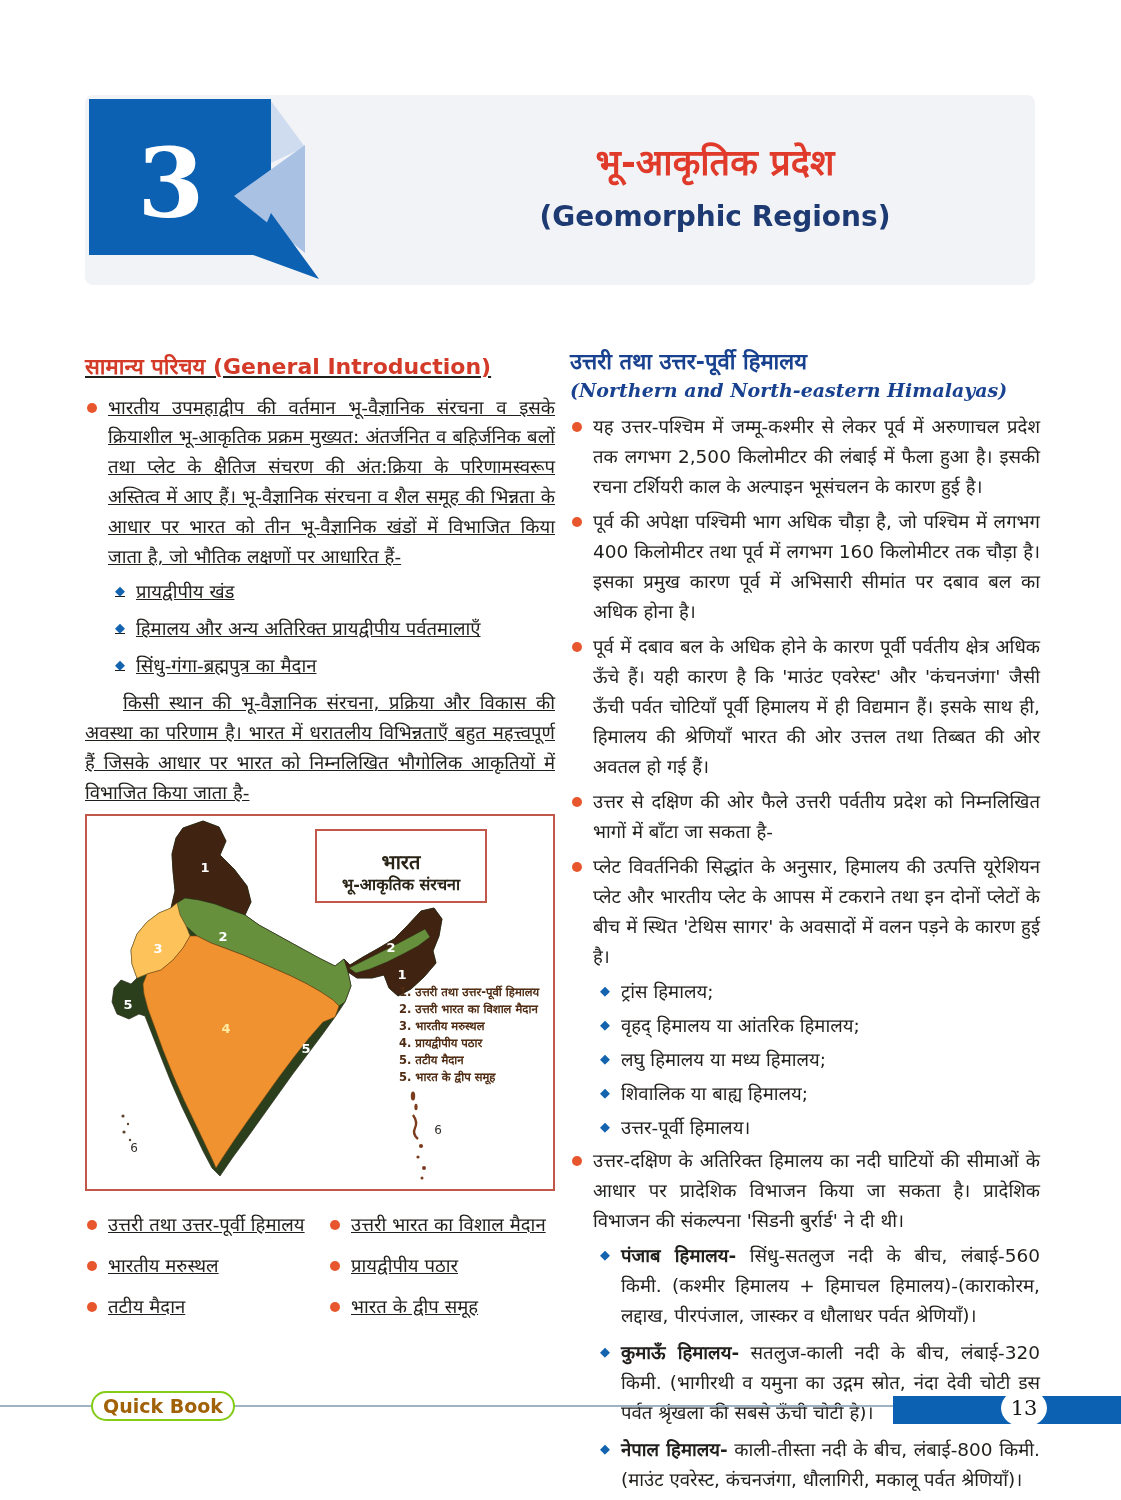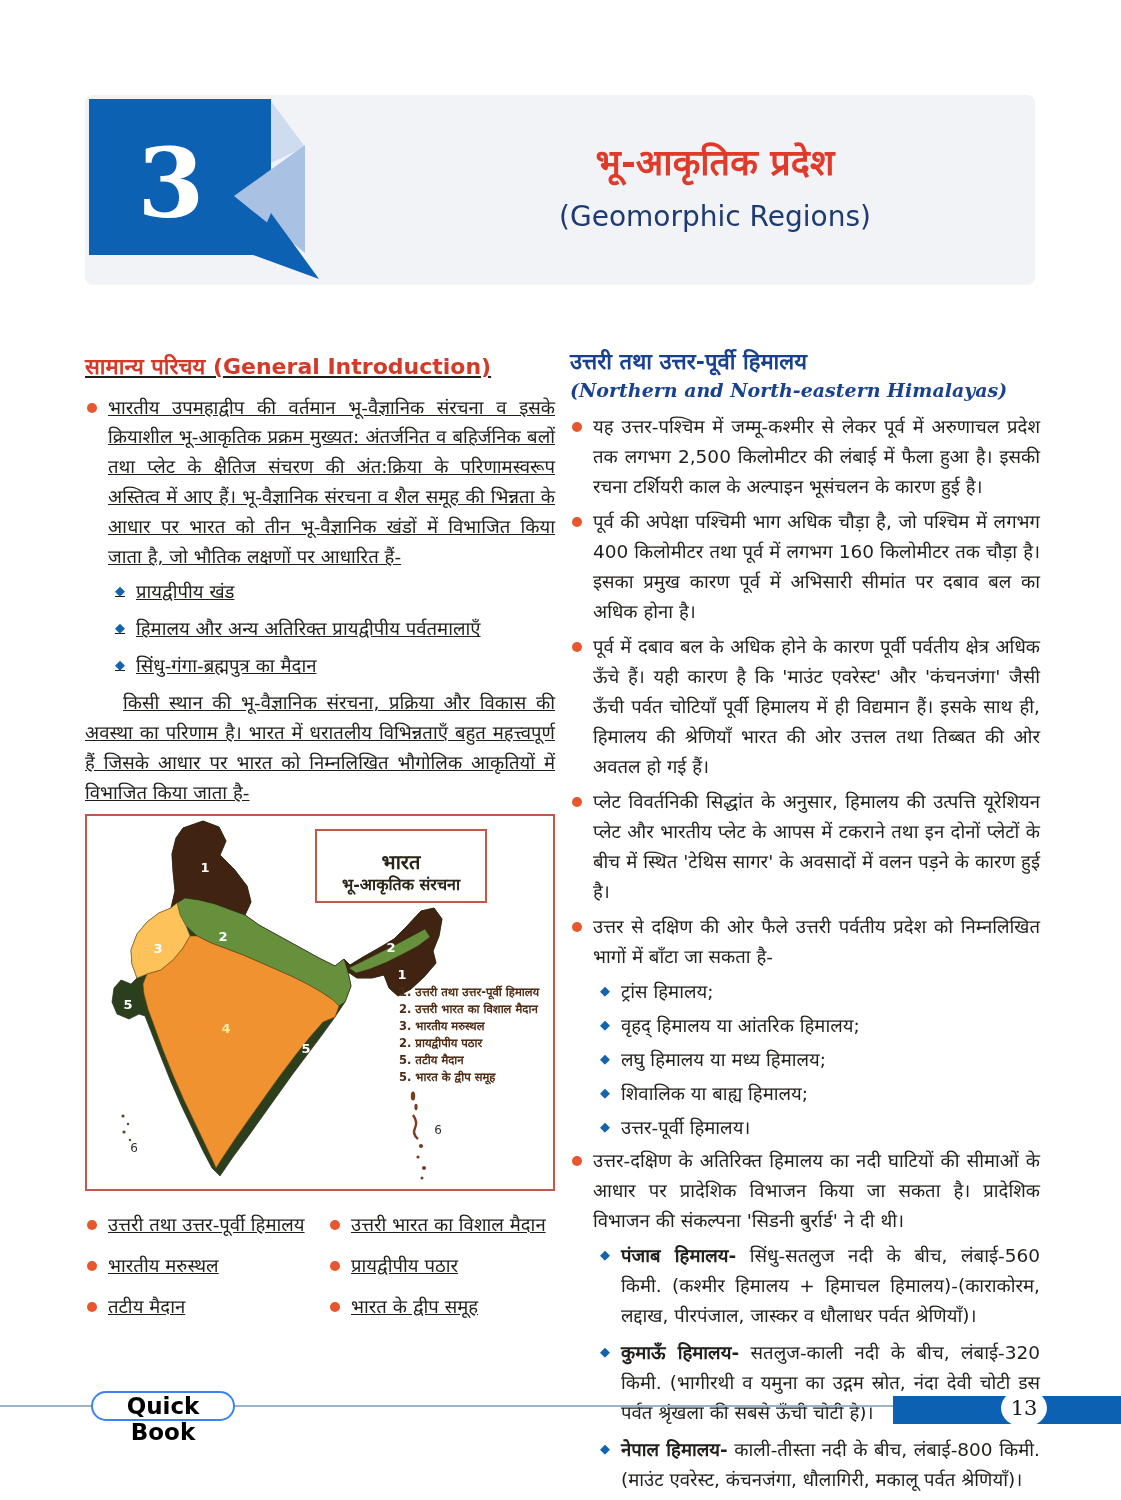--- a/index.html
+++ b/index.html
@@ -5,21 +5,21 @@
   html,body{margin:0;padding:0;background:#ffffff;}
   .page{position:relative;width:1121px;height:1500px;background:#ffffff;overflow:hidden;
         font-family:"DejaVu Sans", sans-serif;color:#211f1c;}
 
   
   .chapter-header{position:absolute;left:85px;top:95px;width:950px;height:190px;
                   background:#f2f3f6;border-radius:8px;}
   .badge-svg{position:absolute;left:4px;top:4px;}
   .chapter-titles{position:absolute;left:320px;right:10px;top:42px;text-align:center;}
   .title-hi{font-size:36px;font-weight:bold;color:#e03a2b;margin-bottom:14px;}
-  .title-en{font-size:28px;font-weight:normal;color:#1d3a72;}
+  .title-en{font-size:28px;font-weight:bold;color:#1d3a72;}
 
   
   .col{position:absolute;width:470px;font-size:18.5px;line-height:1.62;text-align:justify;}
   .col-left{left:85px;top:353px;text-decoration:underline;}
   .col-right{left:570px;top:348px;}
   .section-heading{font-size:22px;font-weight:bold;color:#d43a28;text-align:left;
                    margin:0 0 12px 0;line-height:1.25;}
   .heading-blue{color:#18418f;margin-bottom:2px;}
   .heading-blue-en{font-family:"DejaVu Serif", serif;font-style:italic;font-weight:bold;
                    font-size:19px;color:#18418f;text-align:left;margin:0 0 10px 0;line-height:1.3;}
@@ -45,22 +45,22 @@
   .map-legend{position:absolute;left:312px;top:168px;width:152px;font-size:11.5px;
               line-height:17px;color:#4f2c13;text-align:left;font-weight:bold;}
 
   .map-key{margin-top:13px;display:grid;grid-template-columns:243px 1fr;row-gap:11px;}
   .map-key .bullet{margin-bottom:0;}
   .map-key p{text-align:left;}
 
   
   .footer-rule{position:absolute;left:0;top:1405px;width:1121px;height:0;border-top:2px solid #9db3c6;}
   .brand-pill{position:absolute;left:91px;top:1391px;width:140px;height:26px;background:#fff;
-              border:2px solid #3b82f6;border-radius:16px;text-align:center;line-height:26px;
-              font-size:23px;font-weight:bold;color:#000000;}
+              border:2px solid #84cc16;border-radius:16px;text-align:center;line-height:26px;
+              font-size:19px;font-weight:bold;color:#a16207;}
   .page-tab{position:absolute;left:893px;top:1396px;width:228px;height:28px;background:#0d61b3;}
   .page-oval{position:absolute;left:1001px;top:1389px;width:46px;height:38px;background:#fff;
              border-radius:50%;text-align:center;line-height:38px;
              font-family:"DejaVu Serif", serif;font-size:21px;color:#161616;}
 </style>
 </head>
 <body>
 
 <div class="page">
 
@@ -149,21 +149,21 @@
 
       <div class="map-title-box">
         <div class="map-title-1">भारत</div>
         <div class="map-title-2">भू-आकृतिक संरचना</div>
       </div>
 
       <div class="map-legend">
         <div>1. उत्तरी तथा उत्तर-पूर्वी हिमालय</div>
         <div>2. उत्तरी भारत का विशाल मैदान</div>
         <div>3. भारतीय मरुस्थल</div>
-        <div>2. प्रायद्वीपीय पठार</div>
+        <div>4. प्रायद्वीपीय पठार</div>
         <div>5. तटीय मैदान</div>
         <div>5. भारत के द्वीप समूह</div>
       </div>
     </figure>
 
     <div class="map-key">
       <div class="bullet">
         <span class="dot"></span>
         <p>उत्तरी तथा उत्तर-पूर्वी हिमालय</p>
       </div>
@@ -201,25 +201,25 @@
     <div class="bullet">
       <span class="dot"></span>
       <p>पूर्व की अपेक्षा पश्चिमी भाग अधिक चौड़ा है, जो पश्चिम में लगभग 400 किलोमीटर तथा पूर्व में लगभग 160 किलोमीटर तक चौड़ा है। इसका प्रमुख कारण पूर्व में अभिसारी सीमांत पर दबाव बल का अधिक होना है।</p>
     </div>
     <div class="bullet">
       <span class="dot"></span>
       <p>पूर्व में दबाव बल के अधिक होने के कारण पूर्वी पर्वतीय क्षेत्र अधिक ऊँचे हैं। यही कारण है कि 'माउंट एवरेस्ट' और 'कंचनजंगा' जैसी ऊँची पर्वत चोटियाँ पूर्वी हिमालय में ही विद्यमान हैं। इसके साथ ही, हिमालय की श्रेणियाँ भारत की ओर उत्तल तथा तिब्बत की ओर अवतल हो गई हैं।</p>
     </div>
     <div class="bullet">
       <span class="dot"></span>
+      <p>उत्तर से दक्षिण की ओर फैले उत्तरी पर्वतीय प्रदेश को निम्नलिखित भागों में बाँटा जा सकता है-</p>
+    </div>
+    <div class="bullet">
+      <span class="dot"></span>
       <p>प्लेट विवर्तनिकी सिद्धांत के अनुसार, हिमालय की उत्पत्ति यूरेशियन प्लेट और भारतीय प्लेट के आपस में टकराने तथा इन दोनों प्लेटों के बीच में स्थित 'टेथिस सागर' के अवसादों में वलन पड़ने के कारण हुई है।</p>
-    </div>
-    <div class="bullet">
-      <span class="dot"></span>
-      <p>उत्तर से दक्षिण की ओर फैले उत्तरी पर्वतीय प्रदेश को निम्नलिखित भागों में बाँटा जा सकता है-</p>
     </div>
 
     <div class="sub-bullet tight">
       <span class="diamond">◆</span>
       <p>ट्रांस हिमालय;</p>
     </div>
     <div class="sub-bullet tight">
       <span class="diamond">◆</span>
       <p>वृहद् हिमालय या आंतरिक हिमालय;</p>
     </div>

